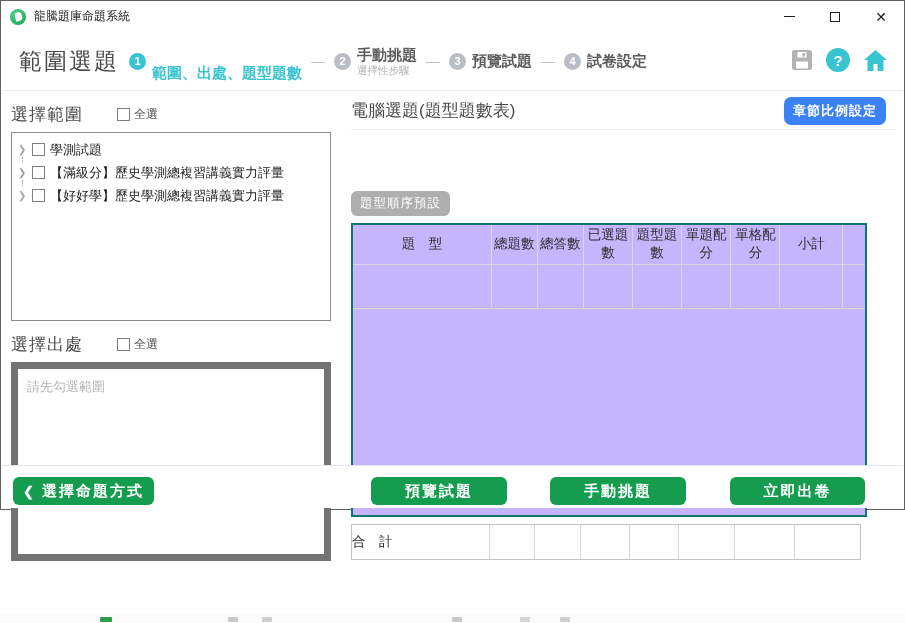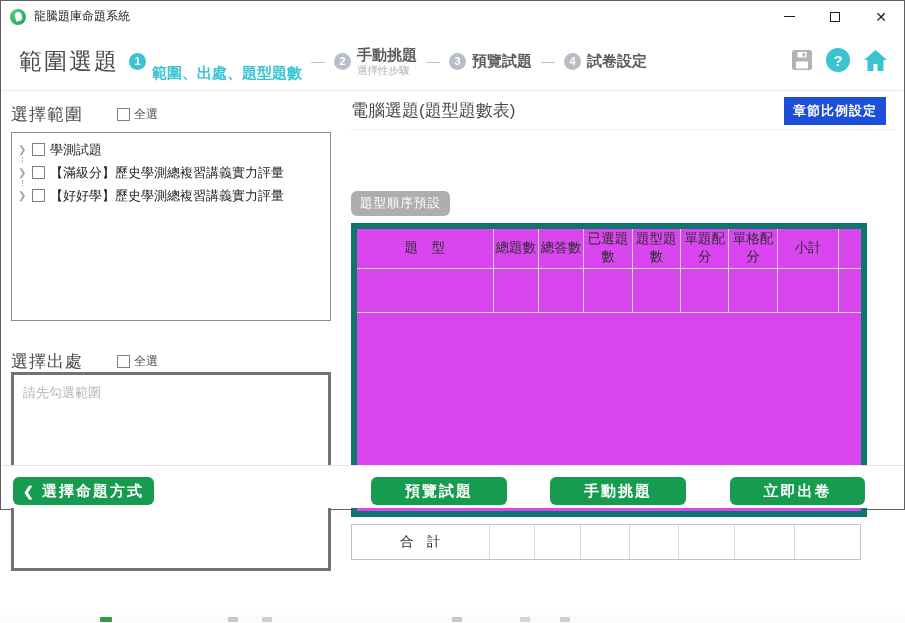--- a/index.html
+++ b/index.html
@@ -43,41 +43,41 @@
   .section-head { display:flex; align-items:center; height:22px; }
   .section-title { font-size:17px; color:#4a4a4a; letter-spacing:1px; }
   .select-all { margin-left:34px; display:flex; align-items:center; gap:4px; cursor:pointer; }
   .cb { width:13px; height:13px; border:1px solid #7f7f7f; background:#fff; flex:0 0 auto; }
   .select-all-label { font-size:12px; color:#4f4f4f; }
   .range-box { margin-top:7px; height:189px; border:1px solid #8c8c8c; background:#fff; padding:5px 4px; overflow:hidden; }
   .tree-item { position:relative; display:flex; align-items:center; height:23px; gap:5px; padding-left:2px; }
   .tree-chev { color:#a3a3a3; font-size:10px; width:9px; flex:0 0 auto; }
   .tree-item .connector { position:absolute; left:6px; top:19px; height:6px; border-left:1px dotted #a3a3a3; }
   .tree-label { font-size:13px; color:#1e1e1e; white-space:nowrap; }
-  .source-head { margin-top:29px; }
-  .source-box { height:199px; border:3px solid #737373; background:#fff; padding:8px 9px; }
+  .source-head { margin-top:12px; }
+  .source-box { margin-top:7px; height:199px; border:7px solid #737373; background:#fff; padding:8px 9px; }
   .placeholder { font-size:13px; color:#b4b4b4; }
   
   .right-col { position:absolute; left:350px; top:96px; width:545px; }
   .panel-head { position:relative; height:33px; border-bottom:1px solid #ececec; }
   .panel-title { position:absolute; left:0; top:2px; font-size:17px; color:#4a4a4a;text-align:center; }
   .panel-btns { position:absolute; right:10px; top:0; display:flex; gap:9px; }
-  .green-sm-btn { background:#1d4ed8; color:#fff; font-size:13px; font-weight:bold; border:none; border-radius:0; padding:5px 9px; cursor:pointer; letter-spacing:1px; }
+  .green-sm-btn { background:#3b82f6; color:#fff; font-size:13px; font-weight:bold; border:none; border-radius:7px; padding:5px 9px; cursor:pointer; letter-spacing:1px; }
   .preset-btn { margin-top:61px; display:inline-block; background:#aeaeae; color:#fff; font-size:12.5px; border:none; border-radius:6px; padding:4px 9px; cursor:pointer; letter-spacing:1px; }
-  .table-wrap { margin-top:7px; width:516px; height:294px; border:6px solid #0f766e; background:#d946ef; overflow:hidden; }
+  .table-wrap { margin-top:7px; width:516px; height:294px; border:2px solid #0f766e; background:#c4b5fd; overflow:hidden; }
   table.qtable { width:100%; border-collapse:collapse; table-layout:fixed; }
   table.qtable th, table.qtable td { border:1px solid #d8d8d8; font-weight:normal; font-size:13.5px; color:#2f2f2f; text-align:center; }
   table.qtable tr.head-row th { height:39px; }
   table.qtable tr.data-row td { height:44px; }
   table.qtable th:first-child, table.qtable td:first-child { border-left:none; }
   table.qtable th:last-child, table.qtable td:last-child { border-right:none; }
   table.qtable tr.head-row th { border-top:none; }
   .totals-wrap { margin-top:7px; width:510px; height:36px; border:1px solid #c2c2c2; background:#fff; }
   table.ttable { width:100%; height:100%; border-collapse:collapse; table-layout:fixed; }
-  table.ttable td { border:1px solid #d8d8d8; font-size:13.5px; color:#2f2f2f; text-align:center; }
+  table.ttable td { border:1px solid #d8d8d8; font-size:13.5px; color:#2f2f2f; }
   table.ttable td:first-child { border-left:none; }
   table.ttable td:last-child { border-right:none; }
   table.ttable td { border-top:none; border-bottom:none; }
   
   .footer { position:absolute; left:1px; right:1px; bottom:1px; height:43px; background:#fff; border-top:1px solid #e4e4ee; }
   .green-btn { position:absolute; top:11px; height:28px; background:#159c4e; color:#fff; font-size:15px; font-weight:bold; border:none; border-radius:6px; cursor:pointer; letter-spacing:2px; display:flex; align-items:center; justify-content:center; }
   .btn-back { left:11px; width:141px; gap:6px; }
   .btn-back .back-chev { font-size:13px; font-weight:bold; }
   .btn-preview { left:369px; width:136px; }
   .btn-manual { left:548px; width:136px; }

